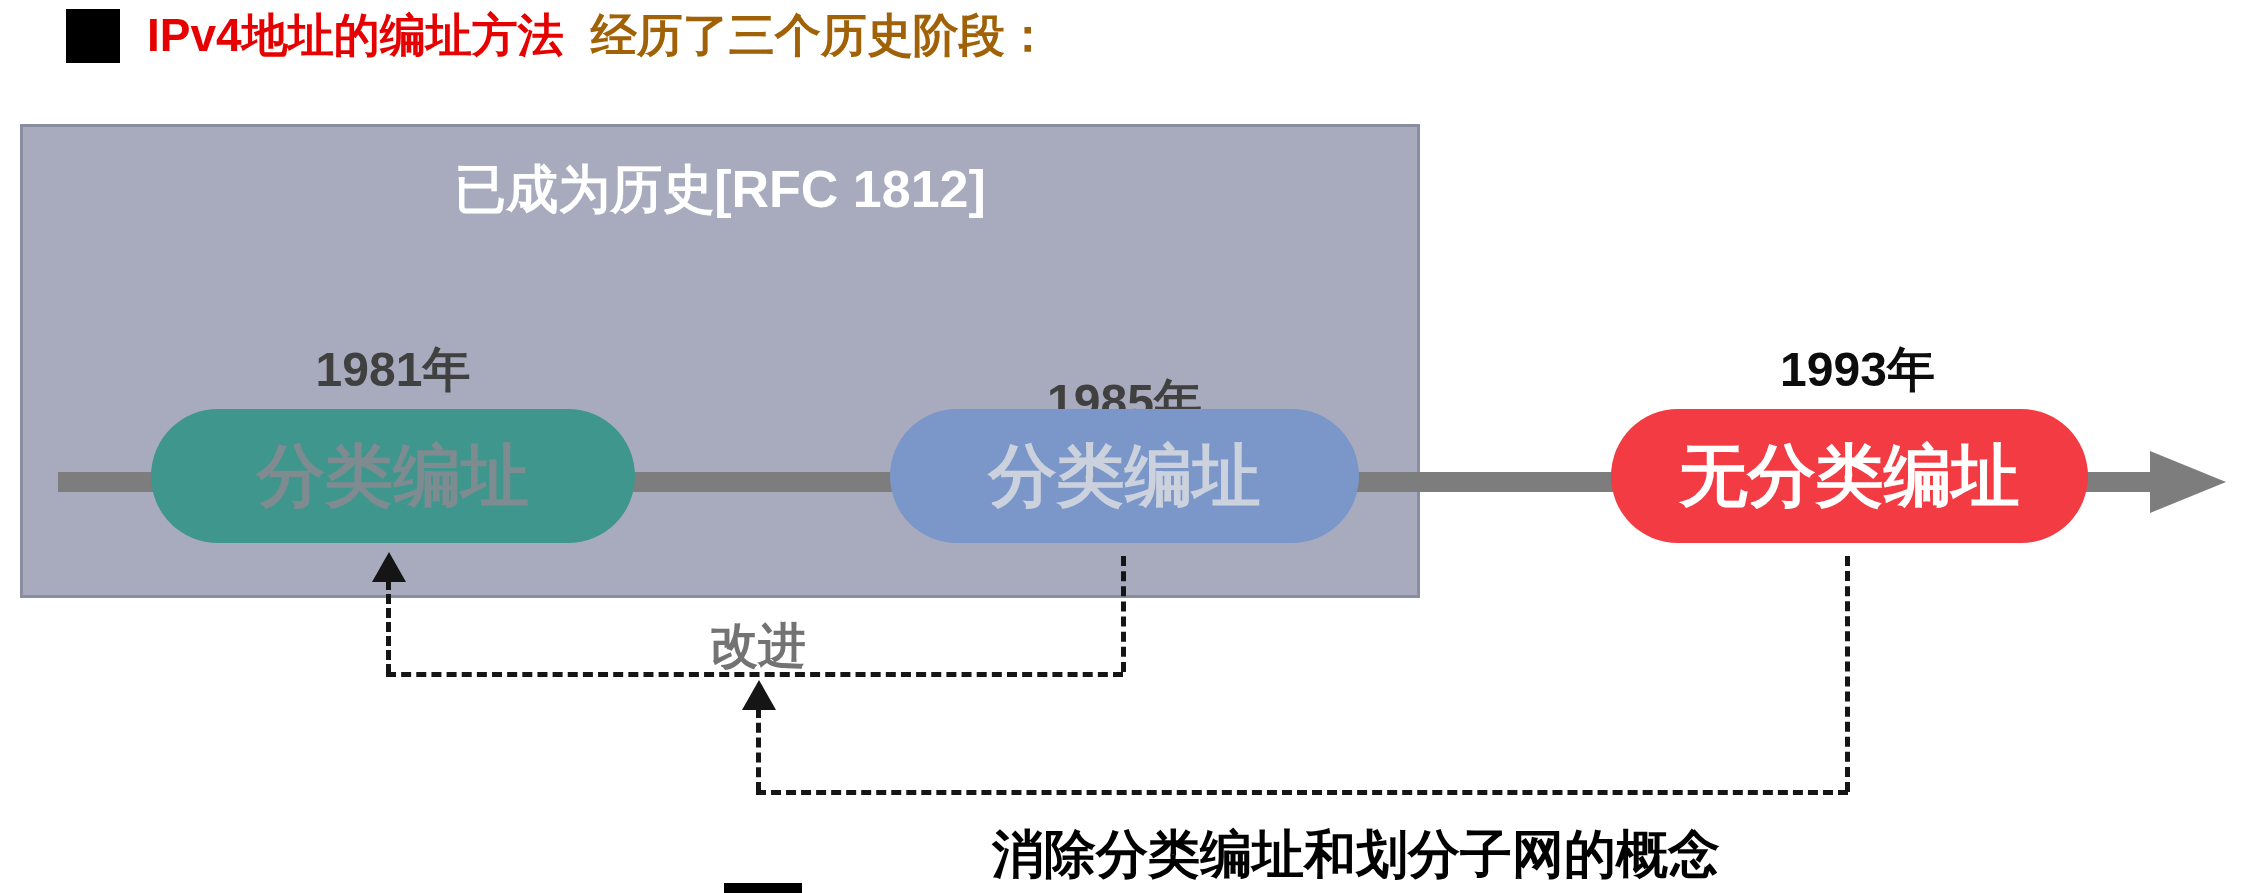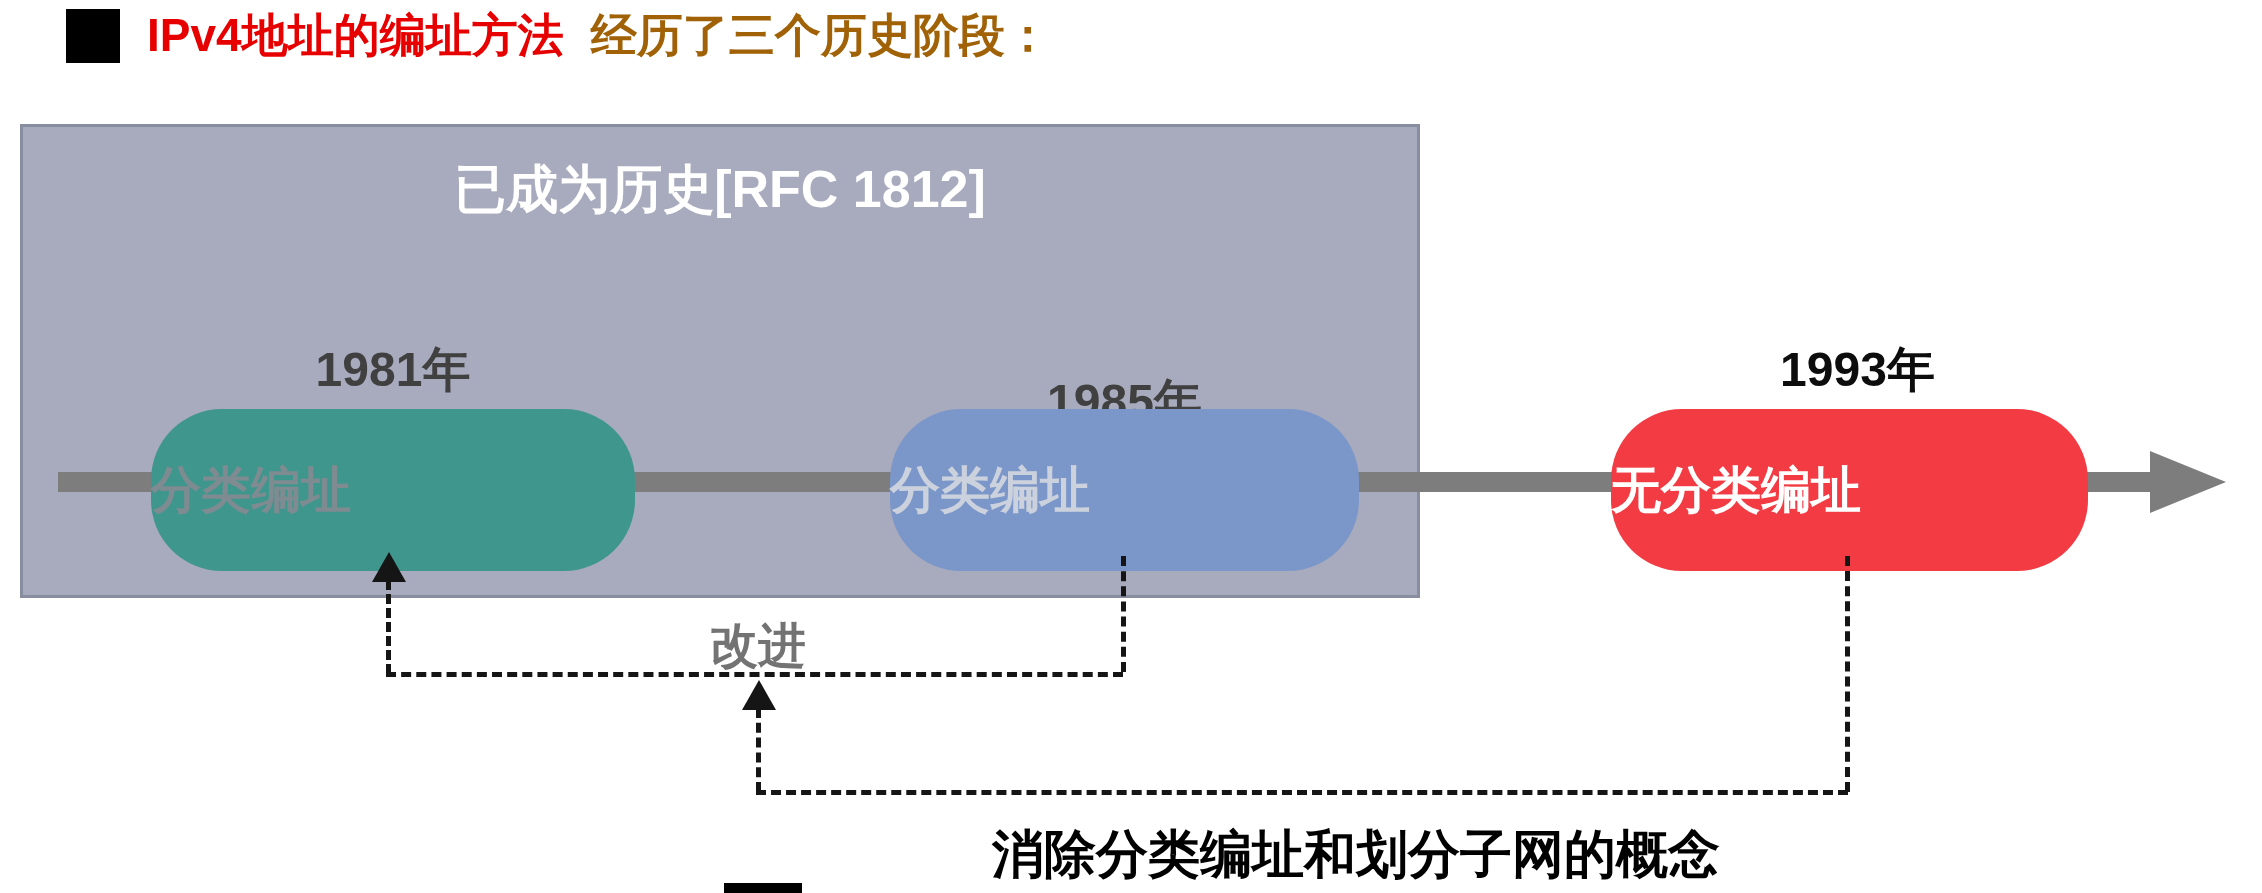--- a/index.html
+++ b/index.html
@@ -38,23 +38,23 @@
     background:#7d7d7d;z-index:2;
   }
   .timeline-arrow{
     position:absolute;left:2150px;top:451px;width:0;height:0;
     border-top:31px solid transparent;border-bottom:31px solid transparent;
     border-left:76px solid #7d7d7d;z-index:2;
   }
 
   
   .pill{
-    position:absolute;top:409px;height:162px;border-radius:71px;
-    display:flex;align-items:center;justify-content:flex-start;
-    font-size:50px;font-weight:700;z-index:3;
+    position:absolute;top:409px;height:134px;border-radius:71px;
+    display:flex;align-items:center;justify-content:center;
+    font-size:68px;font-weight:700;z-index:3;
   }
   .pill-0{left:151px;width:484px;background:#3f968d;color:#7e8b91;}
   .pill-1{left:890px;width:469px;background:#7b96c9;color:#ccd2dd;}
   .pill-2{left:1611px;width:477px;background:#f23b42;color:#ffffff;}
 
   
   .year{
     position:absolute;top:338px;text-align:center;
     font-size:48px;font-weight:700;color:#404040;z-index:3;
   }

